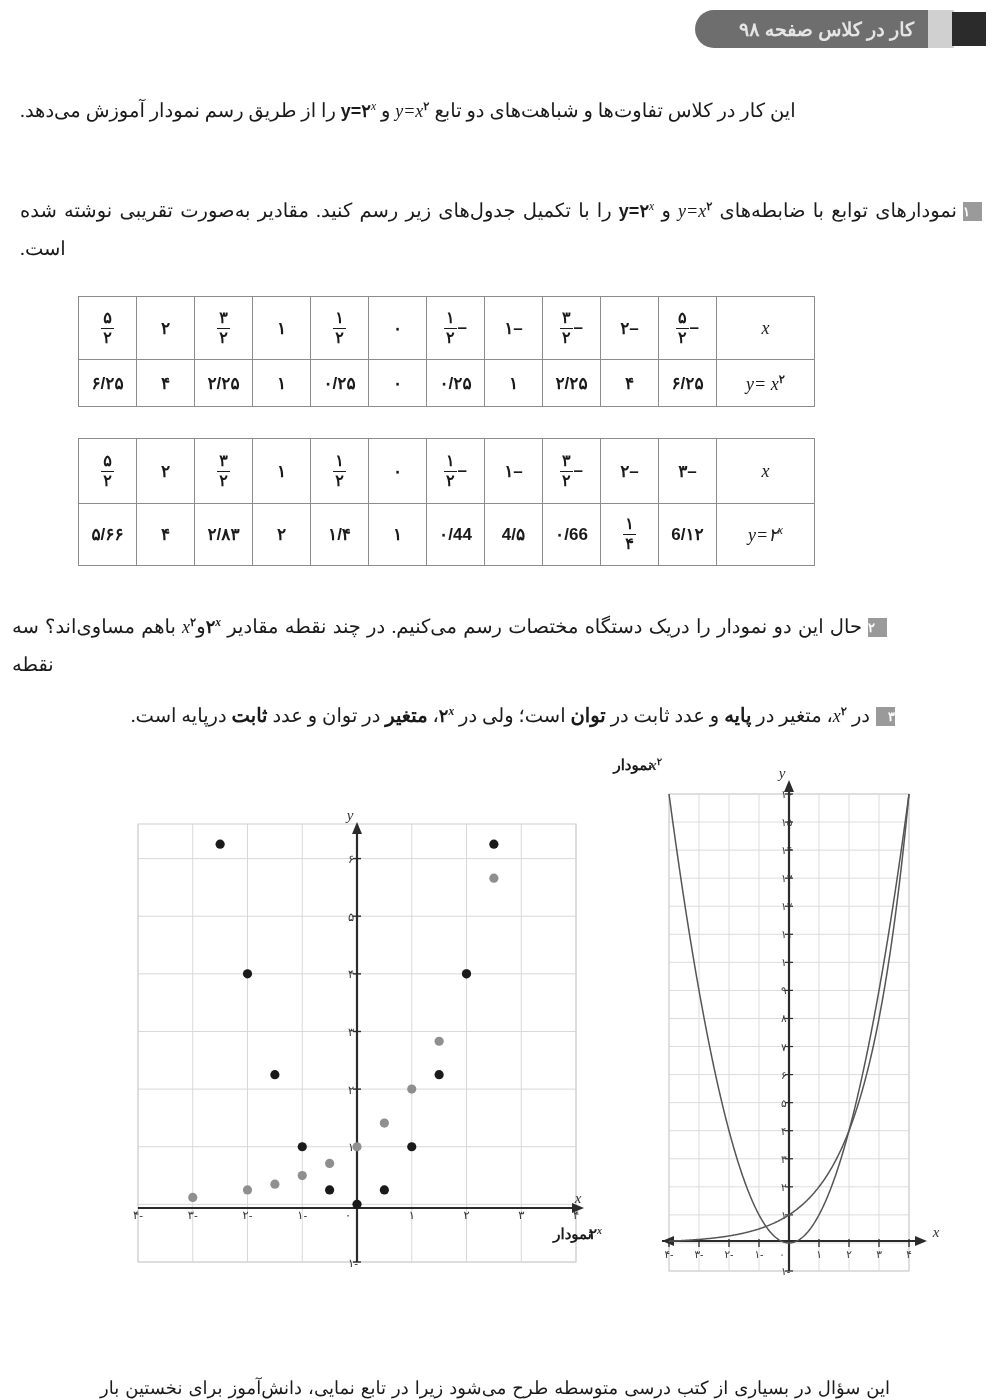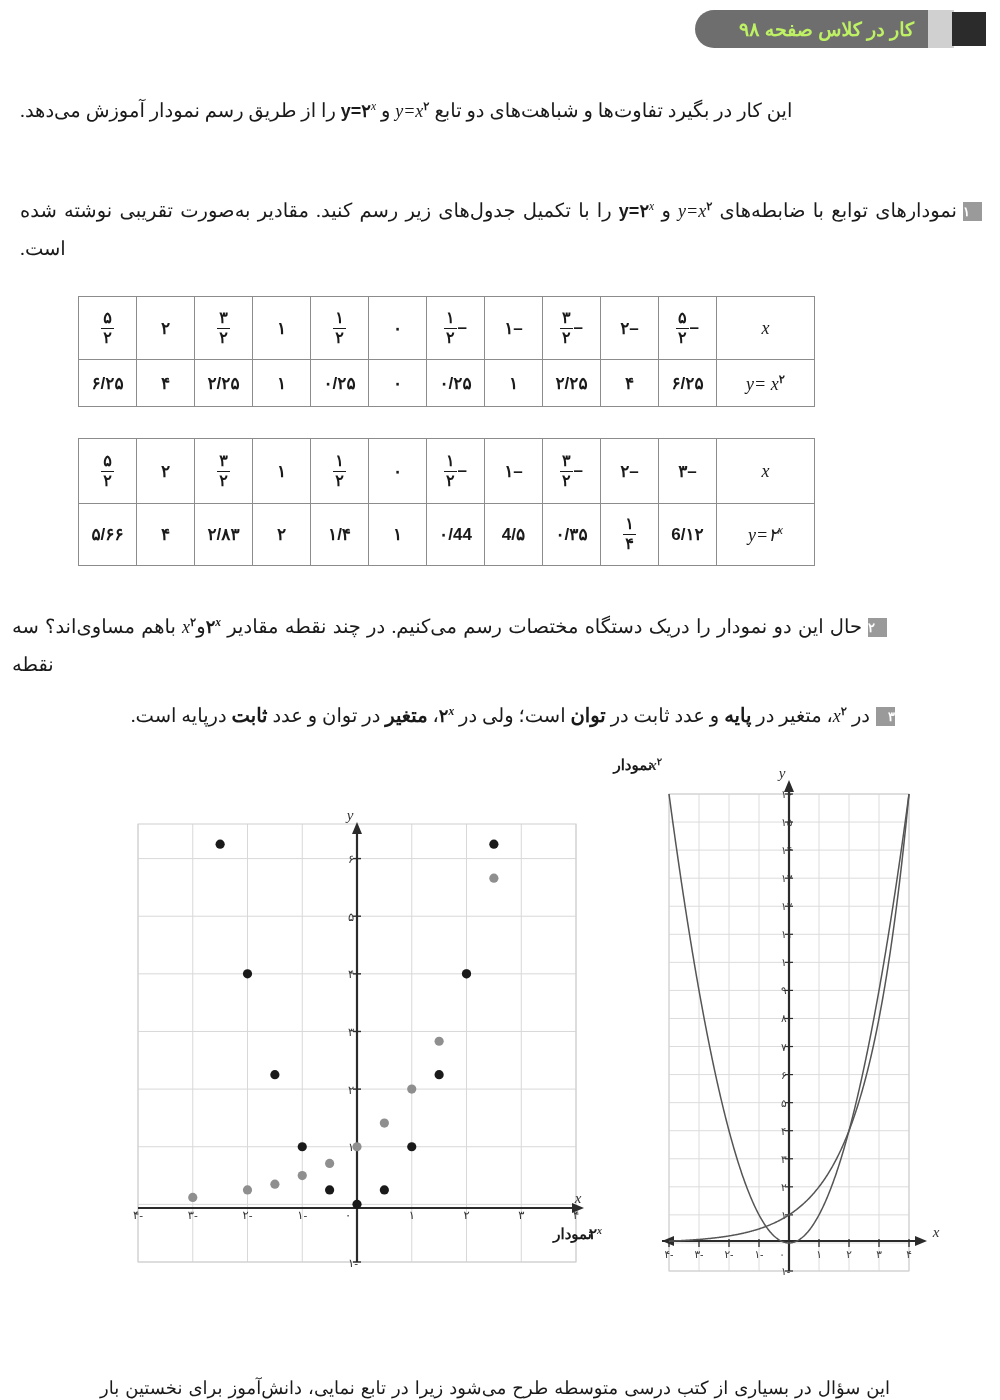--- a/index.html
+++ b/index.html
@@ -45,21 +45,21 @@
     background: #6e6e6e;
     border-radius: 19px 0 0 19px;
     padding: 0 30px 0 44px;
     display: flex;
     align-items: center;
     margin-right: -16px;
     position: relative;
     z-index: 1;
   }
   #header-pill span {
-    color: #bef264;
+    color: #e5e5e5;
     font-family: "Liberation Sans", sans-serif;
     font-weight: bold;
     font-size: 19px;
     letter-spacing: 0.3px;
     white-space: nowrap;
   }
 
   
   .para {
     position: absolute;
@@ -187,21 +187,21 @@
 
 <div id="header-banner">
   <div id="header-square"></div>
   <div id="header-notch"></div>
   <div id="header-pill">
     <span>کار در کلاس صفحه ۹۸</span>
   </div>
 </div>
 
 <div class="para" id="para-intro">
-  <span>این کار در بگیرد تفاوت‌ها و شباهت‌های دو تابع </span><span class="mathi"><span>y=x</span><sup class="ex mathu">۲</sup></span><span> و </span><span class="mathi"><span class="mathu">y=۲</span><sup class="ex mathi">x</sup></span><span> را از طریق رسم نمودار آموزش می‌دهد.</span>
+  <span>این کار در کلاس تفاوت‌ها و شباهت‌های دو تابع </span><span class="mathi"><span>y=x</span><sup class="ex mathu">۲</sup></span><span> و </span><span class="mathi"><span class="mathu">y=۲</span><sup class="ex mathi">x</sup></span><span> را از طریق رسم نمودار آموزش می‌دهد.</span>
 </div>
 
 <div class="para" id="para-q1">
   <span class="numbox">۱</span><span>نمودارهای توابع با ضابطه‌های </span><span class="mathi"><span>y=x</span><sup class="ex mathu">۲</sup></span><span> و </span><span class="mathi"><span class="mathu">y=۲</span><sup class="ex mathi">x</sup></span><span> را با تکمیل جدول‌های زیر رسم کنید. مقادیر به‌صورت تقریبی نوشته شده است.</span>
 </div>
 
 <table class="vtable" id="table-1">
   <tbody>
       <tr class="r1">
     <td class="lbl">x</td>
@@ -277,21 +277,21 @@
     <td class="cell"><span class="frac"><span class="num">۱</span><span class="den">۲</span></span></td>
     <td class="cell">۱</td>
     <td class="cell"><span class="frac"><span class="num">۳</span><span class="den">۲</span></span></td>
     <td class="cell">۲</td>
     <td class="cell"><span class="frac"><span class="num">۵</span><span class="den">۲</span></span></td>
   </tr>
   <tr class="r2">
     <td class="lbl"><span class="mathi">y=۲</span><sup class="ex mathi">x</sup></td>
     <td class="cell">6/۱۲</td>
     <td class="cell"><span class="frac"><span class="num">۱</span><span class="den">۴</span></span></td>
-    <td class="cell">۰/۳۵</td>
+    <td class="cell">۰/66</td>
     <td class="cell">4/۵</td>
     <td class="cell">۰/44</td>
     <td class="cell">۱</td>
     <td class="cell">۱/۴</td>
     <td class="cell">۲</td>
     <td class="cell">۲/۸۳</td>
     <td class="cell">۴</td>
     <td class="cell">۵/۶۶</td>
   </tr>
 </tbody>

